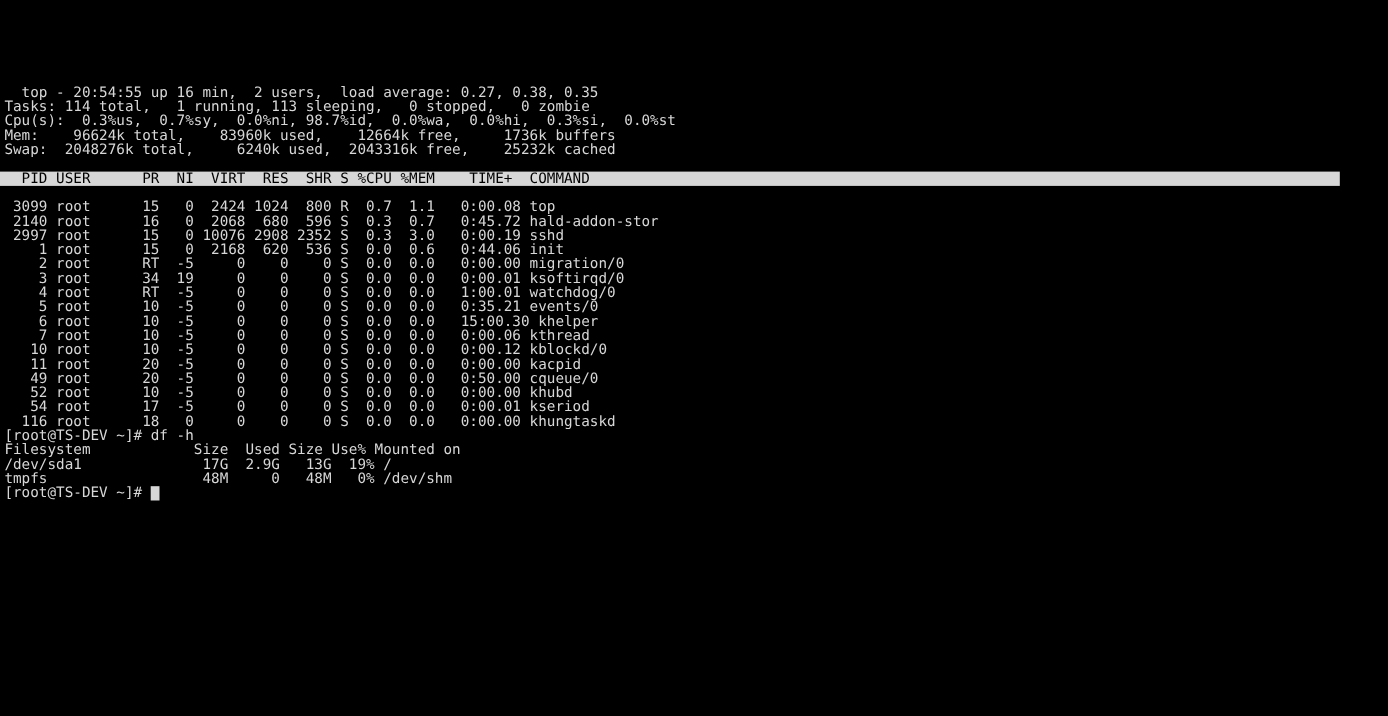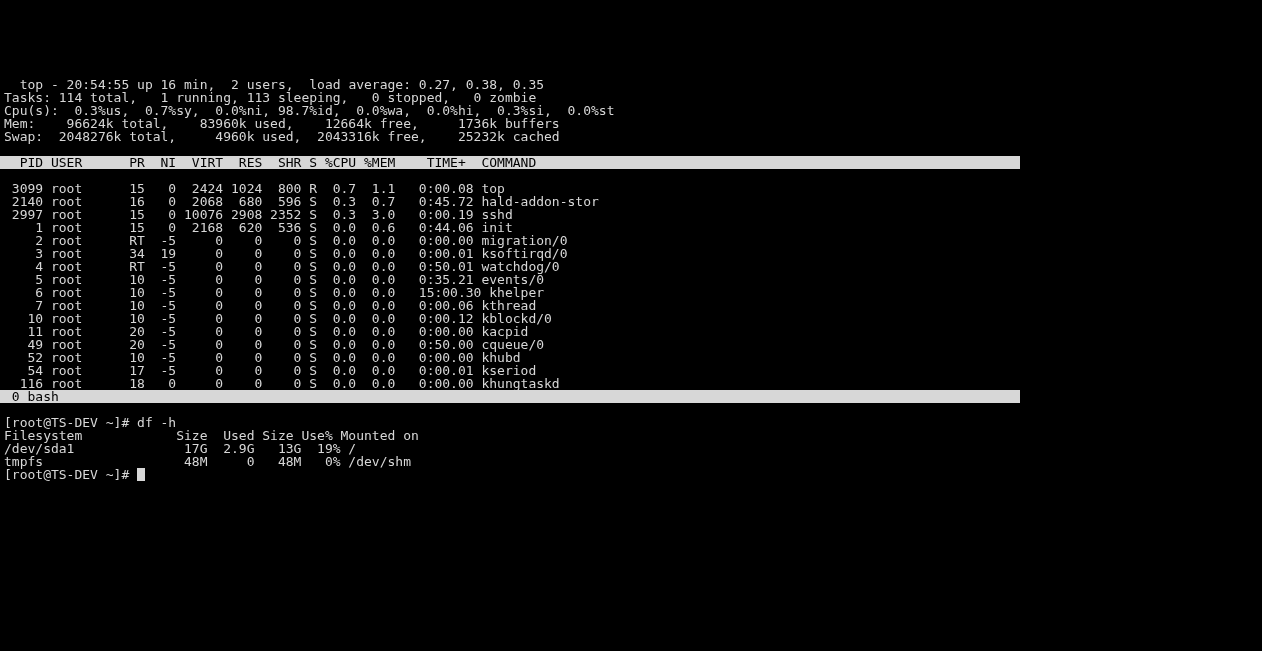--- a/index.html
+++ b/index.html
@@ -1,52 +1,51 @@
 <!DOCTYPE html>
 <html><head>
 <meta charset="utf-8">
 <style>
   html,body{margin:0;padding:0;background:#000;color:#d7d7d7;width:1262px;height:651px;overflow:hidden}
   body{font-family:"DejaVu Sans Mono","Menlo","Consolas",monospace;font-size:13px;line-height:13px;white-space:pre}
   .bar{background:#d7d7d7;color:#000}
-  .full{display:block;width:1020px}
+  .full{display:block;width:1218px}
   .pad{padding-left:4px}
   .cursor{display:inline-block;width:8px;height:13px;background:#d7d7d7;vertical-align:bottom}
 </style>
 </head>
 <body>
 
 
 
 
 <div>
   <span class="pad">top - 20:54:55 up 16 min,  2 users,  load average: 0.27, 0.38, 0.35</span>
 <span class="pad">Tasks: 114 total,   1 running, 113 sleeping,   0 stopped,   0 zombie</span>
 <span class="pad">Cpu(s):  0.3%us,  0.7%sy,  0.0%ni, 98.7%id,  0.0%wa,  0.0%hi,  0.3%si,  0.0%st</span>
 <span class="pad">Mem:    96624k total,    83960k used,    12664k free,     1736k buffers</span>
-<span class="pad">Swap:  2048276k total,     4960k used,  2043316k free,    25232k cached</span>
+<span class="pad">Swap:  2048276k total,     6240k used,  2043316k free,    25232k cached</span>
 <span> </span>
 <span class="bar full"><span class="pad">  PID USER      PR  NI  VIRT  RES  SHR S %CPU %MEM    TIME+  COMMAND</span><span>                                                                                                                                                                                                            </span></span>
 <span class="pad"> 3099 root      15   0  2424 1024  800 R  0.7  1.1   0:00.08 top</span>
 <span class="pad"> 2140 root      16   0  2068  680  596 S  0.3  0.7   0:45.72 hald-addon-stor</span>
 <span class="pad"> 2997 root      15   0 10076 2908 2352 S  0.3  3.0   0:00.19 sshd</span>
 <span class="pad">    1 root      15   0  2168  620  536 S  0.0  0.6   0:44.06 init</span>
 <span class="pad">    2 root      RT  -5     0    0    0 S  0.0  0.0   0:00.00 migration/0</span>
 <span class="pad">    3 root      34  19     0    0    0 S  0.0  0.0   0:00.01 ksoftirqd/0</span>
-<span class="pad">    4 root      RT  -5     0    0    0 S  0.0  0.0   0:50.01 watchdog/0</span>
+<span class="pad">    4 root      RT  -5     0    0    0 S  0.0  0.0   1:00.01 watchdog/0</span>
 <span class="pad">    5 root      10  -5     0    0    0 S  0.0  0.0   0:35.21 events/0</span>
 <span class="pad">    6 root      10  -5     0    0    0 S  0.0  0.0   15:00.30 khelper</span>
 <span class="pad">    7 root      10  -5     0    0    0 S  0.0  0.0   0:00.06 kthread</span>
 <span class="pad">   10 root      10  -5     0    0    0 S  0.0  0.0   0:00.12 kblockd/0</span>
 <span class="pad">   11 root      20  -5     0    0    0 S  0.0  0.0   0:00.00 kacpid</span>
 <span class="pad">   49 root      20  -5     0    0    0 S  0.0  0.0   0:50.00 cqueue/0</span>
 <span class="pad">   52 root      10  -5     0    0    0 S  0.0  0.0   0:00.00 khubd</span>
 <span class="pad">   54 root      17  -5     0    0    0 S  0.0  0.0   0:00.01 kseriod</span>
 <span class="pad">  116 root      18   0     0    0    0 S  0.0  0.0   0:00.00 khungtaskd</span>
-<span class="bar full"><span class="pad"> 0 bash</span></span>
 </div><div><span class="pad">[root@TS-DEV ~]# df -h</span>
 <span class="pad">Filesystem            Size  Used Size Use% Mounted on</span>
 <span class="pad">/dev/sda1              17G  2.9G   13G  19% /</span>
 <span class="pad">tmpfs                  48M     0   48M   0% /dev/shm</span>
 <span class="pad"><span>[root@TS-DEV ~]# </span><span class="cursor"></span></span>
 <span> </span>
 <span> </span>
 <span> </span>
 <span> </span>
 <span> </span>

